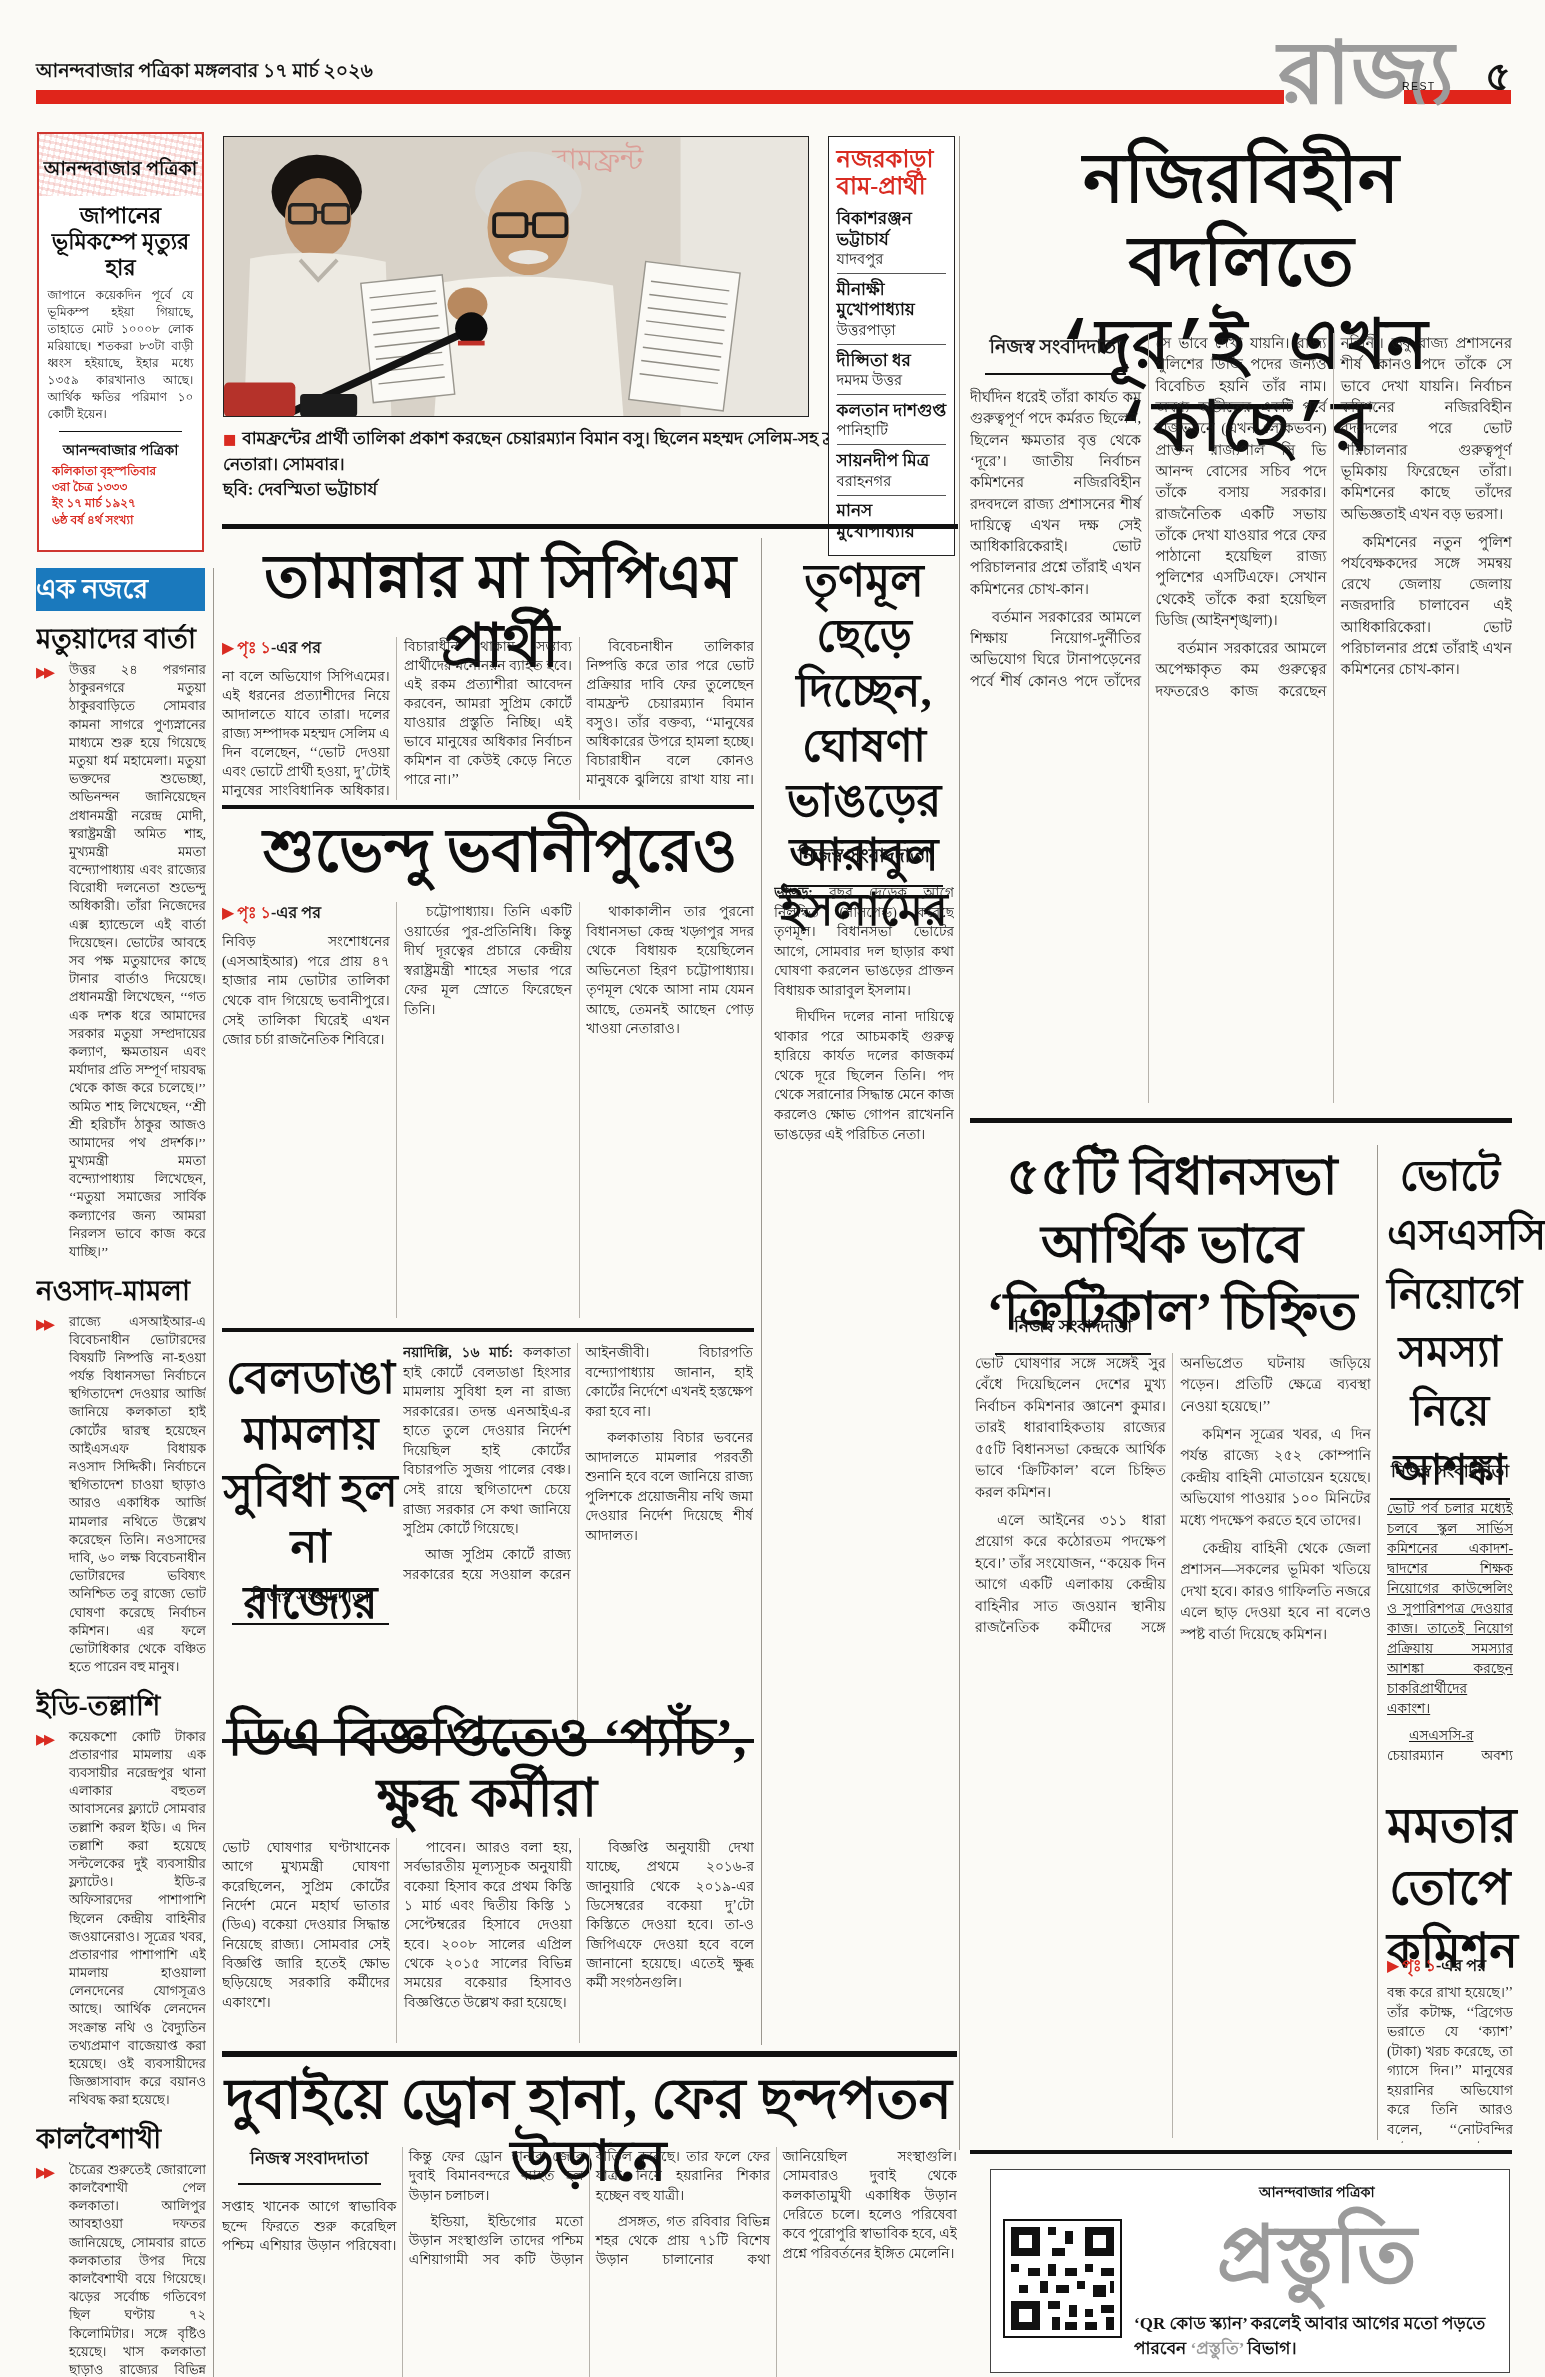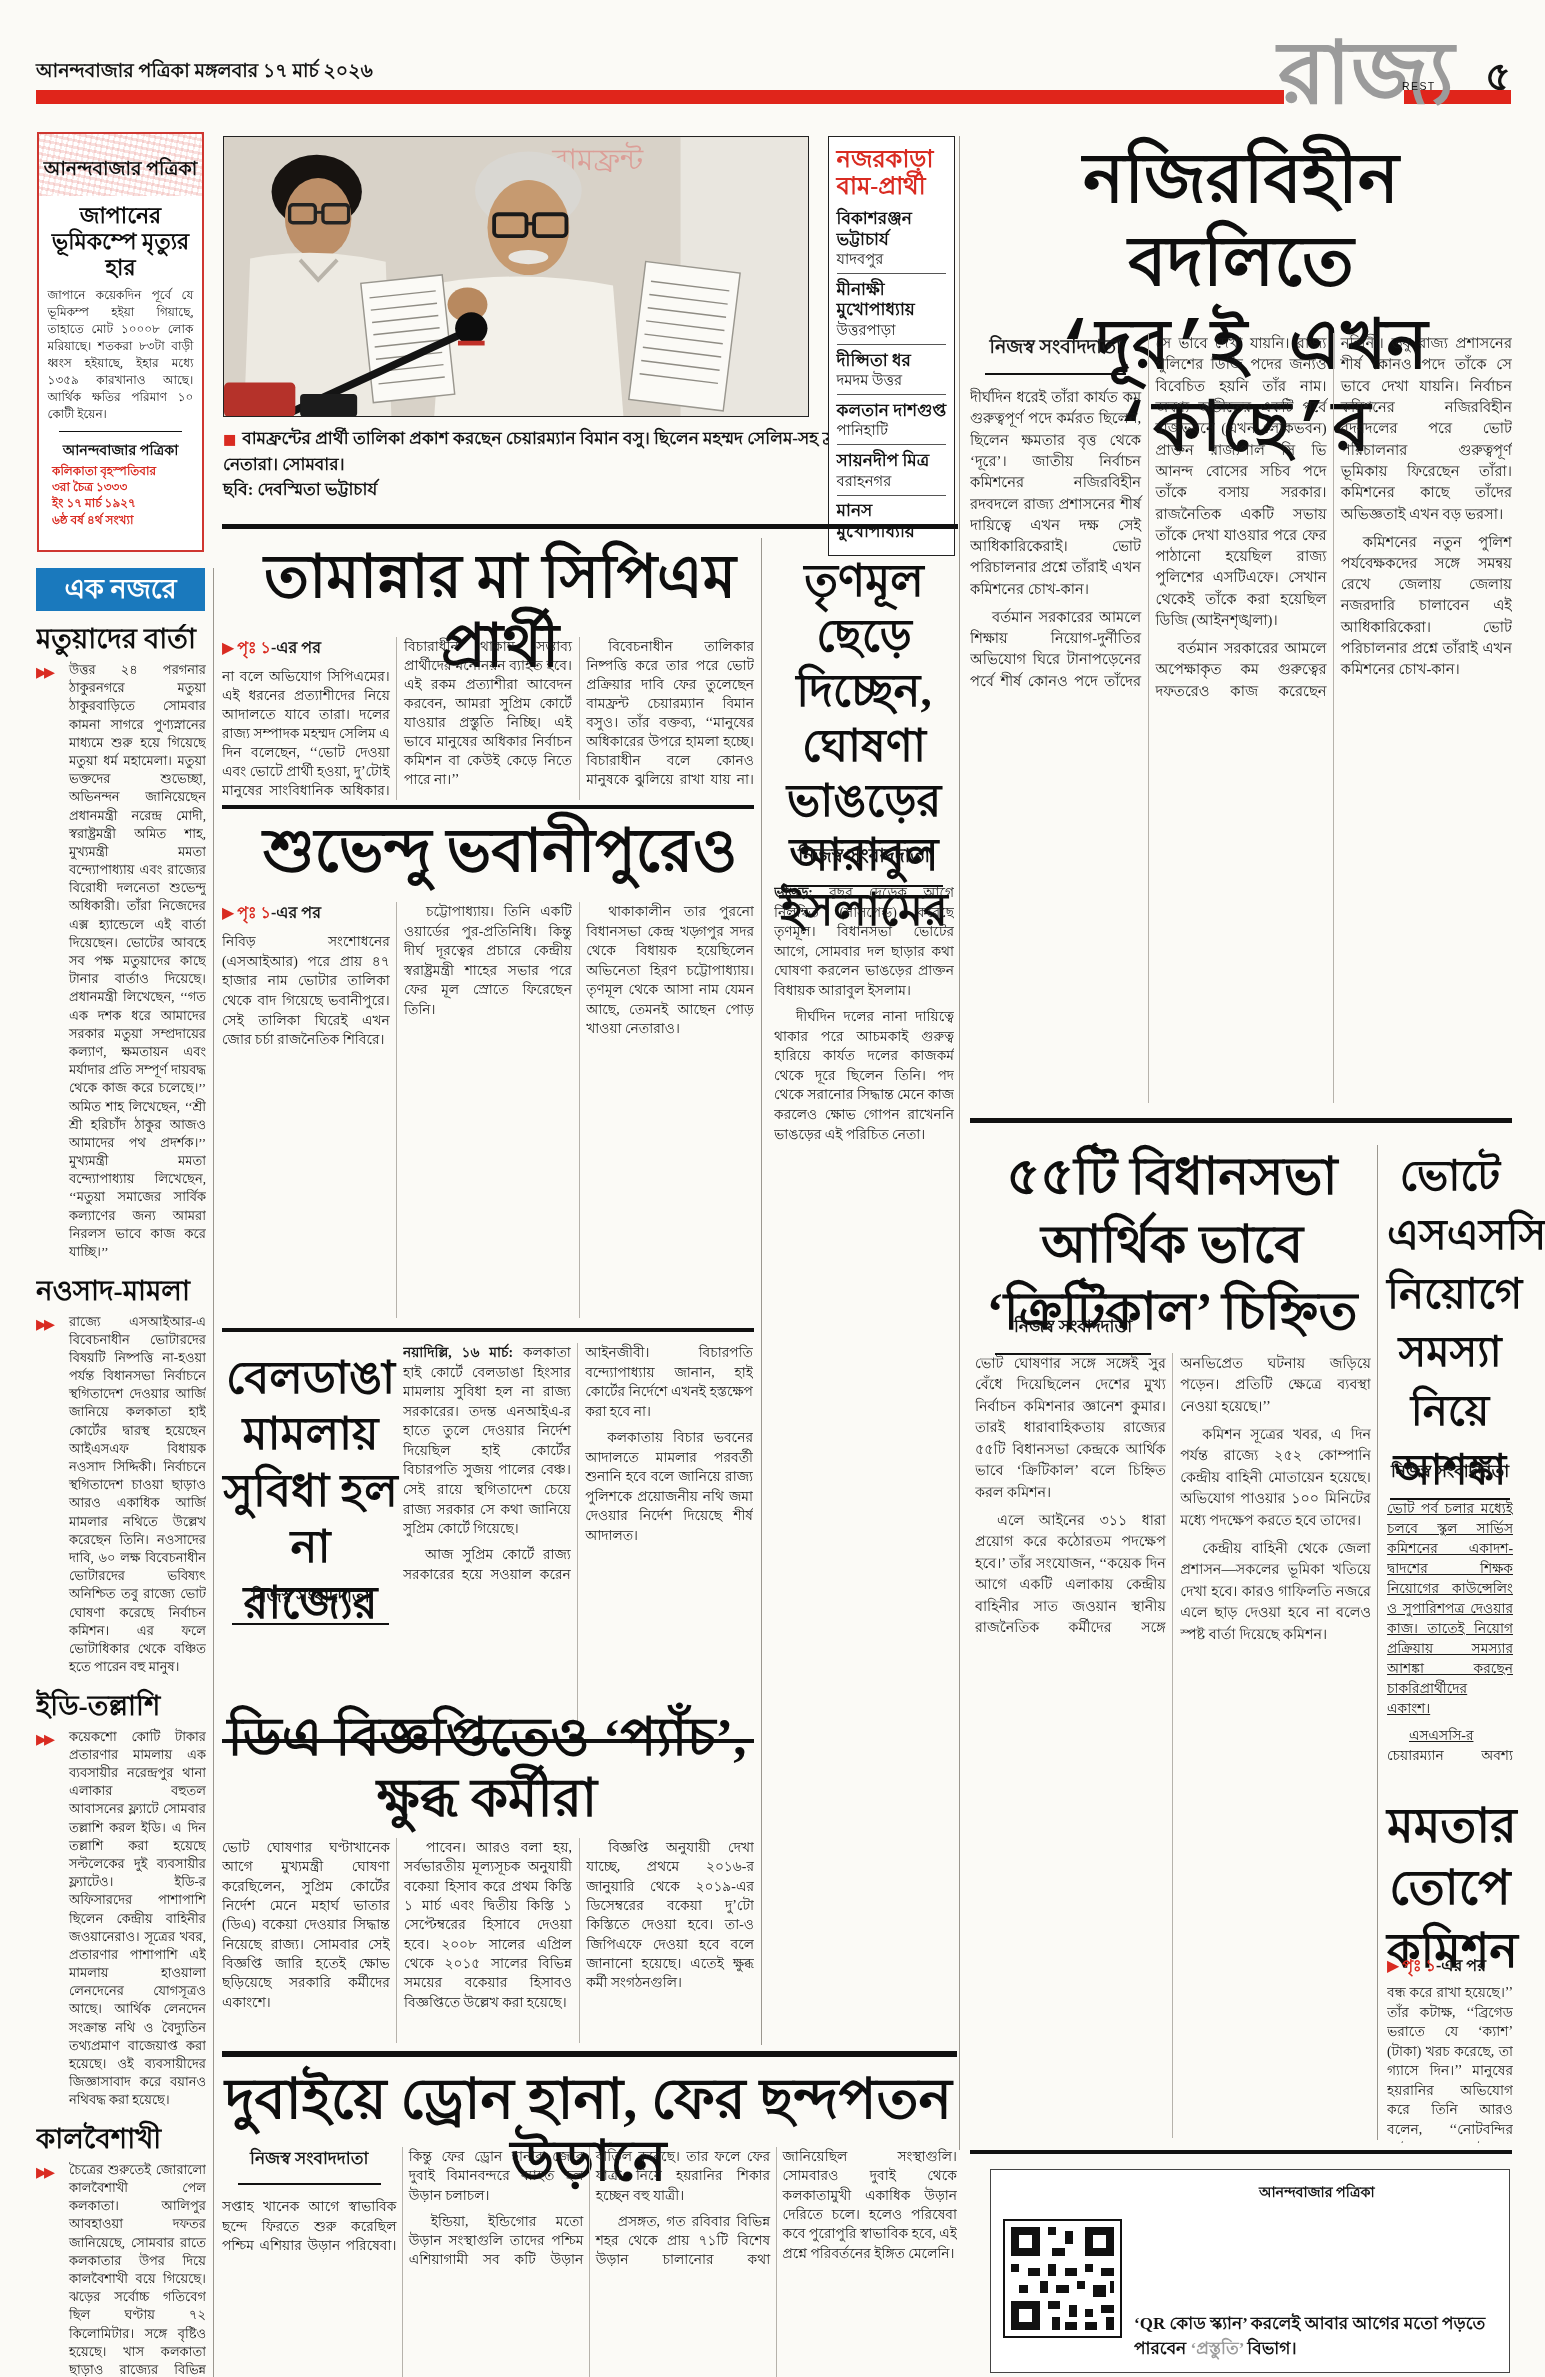--- a/index.html
+++ b/index.html
@@ -64,21 +64,21 @@
     <div style="width:75%;margin:7.6px auto;border-top:1.9px solid #111;"></div>
     <div style="text-align:center;font-size:14.3px;font-weight:bold;">আনন্দবাজার পত্রিকা</div>
     <div class="red" style="text-align:left;font-size:12px;font-weight:bold;line-height:1.35;margin-left:13px;">
       <div>কলিকাতা বৃহস্পতিবার</div>
       <div>৩রা চৈত্র ১৩৩৩</div>
       <div>ইং ১৭ মার্চ ১৯২৭</div>
       <div>৬ষ্ঠ বর্ষ ৪র্থ সংখ্যা</div>
     </div>
   </div>
 
-  <div class="abs" style="left:36px;top:568px;width:169px;height:43px;background:#1a79bd;color:#fff;text-align:center;font-size:27px;font-weight:bold;line-height:43px;">এক নজরে</div>
+  <div class="abs" style="left:36px;top:568px;width:169px;height:43px;background:#1a79bd;color:#fff;font-size:27px;font-weight:bold;line-height:43px;">এক নজরে</div>
 
   <div class="abs" style="left:36px;top:624px;width:170px;height:1758px;overflow:hidden;">
     <div class="brief-h first">মতুয়াদের বার্তা</div>
     <div class="brief-para">
       <span class="bullet">▶▶</span>
       <span>উত্তর ২৪ পরগনার ঠাকুরনগরে মতুয়া ঠাকুরবাড়িতে সোমবার কামনা সাগরে পুণ্যস্নানের মাধ্যমে শুরু হয়ে গিয়েছে মতুয়া ধর্ম মহামেলা। মতুয়া ভক্তদের শুভেচ্ছা, অভিনন্দন জানিয়েছেন প্রধানমন্ত্রী নরেন্দ্র মোদী, স্বরাষ্ট্রমন্ত্রী অমিত শাহ, মুখ্যমন্ত্রী মমতা বন্দ্যোপাধ্যায় এবং রাজ্যের বিরোধী দলনেতা শুভেন্দু অধিকারী। তাঁরা নিজেদের এক্স হ্যান্ডেলে এই বার্তা দিয়েছেন। ভোটের আবহে সব পক্ষ মতুয়াদের কাছে টানার বার্তাও দিয়েছে। প্রধানমন্ত্রী লিখেছেন, ‘‘গত এক দশক ধরে আমাদের সরকার মতুয়া সম্প্রদায়ের কল্যাণ, ক্ষমতায়ন এবং মর্যাদার প্রতি সম্পূর্ণ দায়বদ্ধ থেকে কাজ করে চলেছে।’’ অমিত শাহ লিখেছেন, ‘‘শ্রী শ্রী হরিচাঁদ ঠাকুর আজও আমাদের পথ প্রদর্শক।’’ মুখ্যমন্ত্রী মমতা বন্দ্যোপাধ্যায় লিখেছেন, ‘‘মতুয়া সমাজের সার্বিক কল্যাণের জন্য আমরা নিরলস ভাবে কাজ করে যাচ্ছি।’’</span>
     </div>
     <div class="brief-h">নওসাদ-মামলা</div>
     <div class="brief-para">
       <span class="bullet">▶▶</span>
@@ -329,20 +329,21 @@
           <rect x="16" y="21" width="2" height="3"></rect>
           <rect x="20" y="22" width="2" height="2"></rect>
         <rect x="24" y="21" width="3" height="2"></rect>
           <rect x="12" y="24" width="2" height="3"></rect>
           <rect x="15" y="25" width="3" height="2"></rect>
         <rect x="20" y="25" width="3" height="2"></rect>
           <rect x="25" y="24" width="2" height="3"></rect>
       </g>
     </svg>
     <div class="abs" style="left:143px;right:9.5px;top:10.5px;text-align:center;font-size:14.3px;font-weight:bold;">আনন্দবাজার পত্রিকা</div>
+    <div class="abs gray" style="left:143px;right:9.5px;top:23px;text-align:center;font-size:80px;font-weight:bold;">প্রস্তুতি</div>
     <div class="abs" style="left:143px;right:11.4px;bottom:10.5px;font-size:17px;font-weight:bold;line-height:1.45;">
       <span>‘QR কোড স্ক্যান’ করলেই আবার আগের মতো পড়তে</span><br>
       <span>পারবেন </span><span class="gray">‘প্রস্তুতি’</span><span> বিভাগ।</span>
     </div>
   </div>
 
 </div>
 
 
 </body></html>

